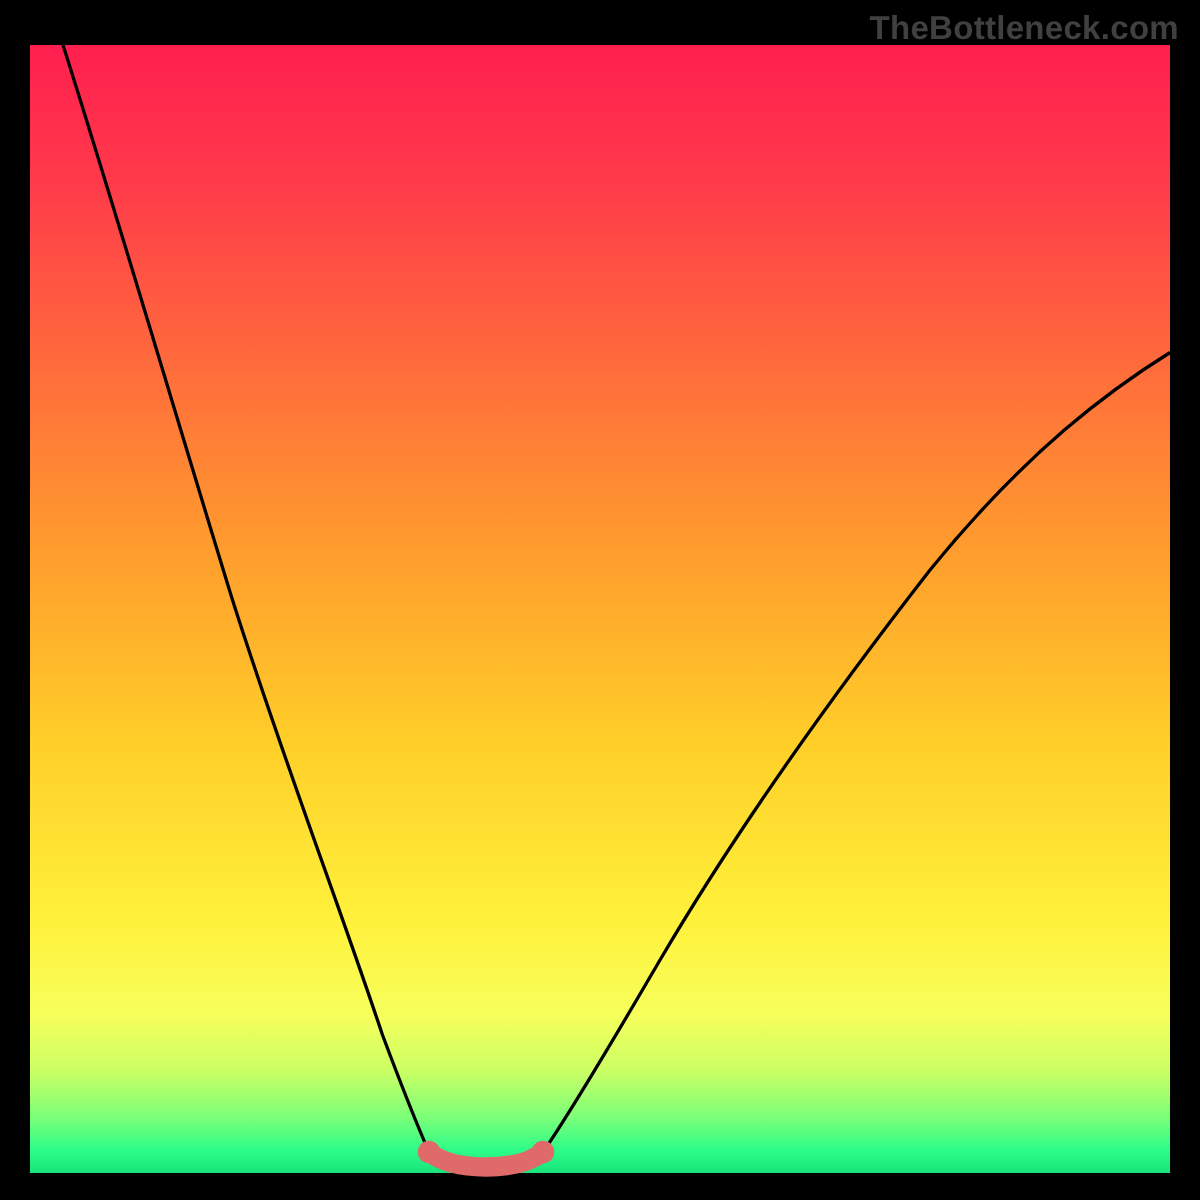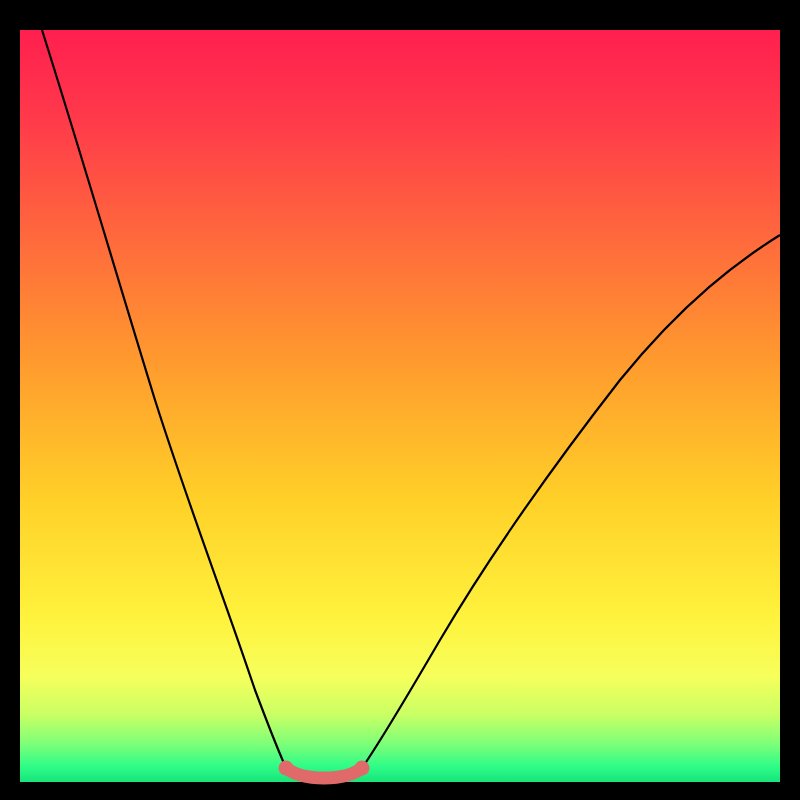--- a/index.html
+++ b/index.html
@@ -55,20 +55,21 @@
     top: 0;
     width: 760px;
     height: 752px;
     overflow: visible;
   }
 </style>
 </head>
 <body>
 
 <div class="frame">
+  <div class="watermark">TheBottleneck.com</div>
 
   <div class="plot-area">
     <svg class="curve" viewBox="0 0 760 752" preserveAspectRatio="none">
 
       <path d="M 22 0
                C 60 120, 95 240, 135 370
                C 170 480, 205 570, 235 660
                C 250 700, 258 720, 266 738" fill="none" stroke="#000" stroke-width="2.2"></path>
 
       <path d="M 342 738

